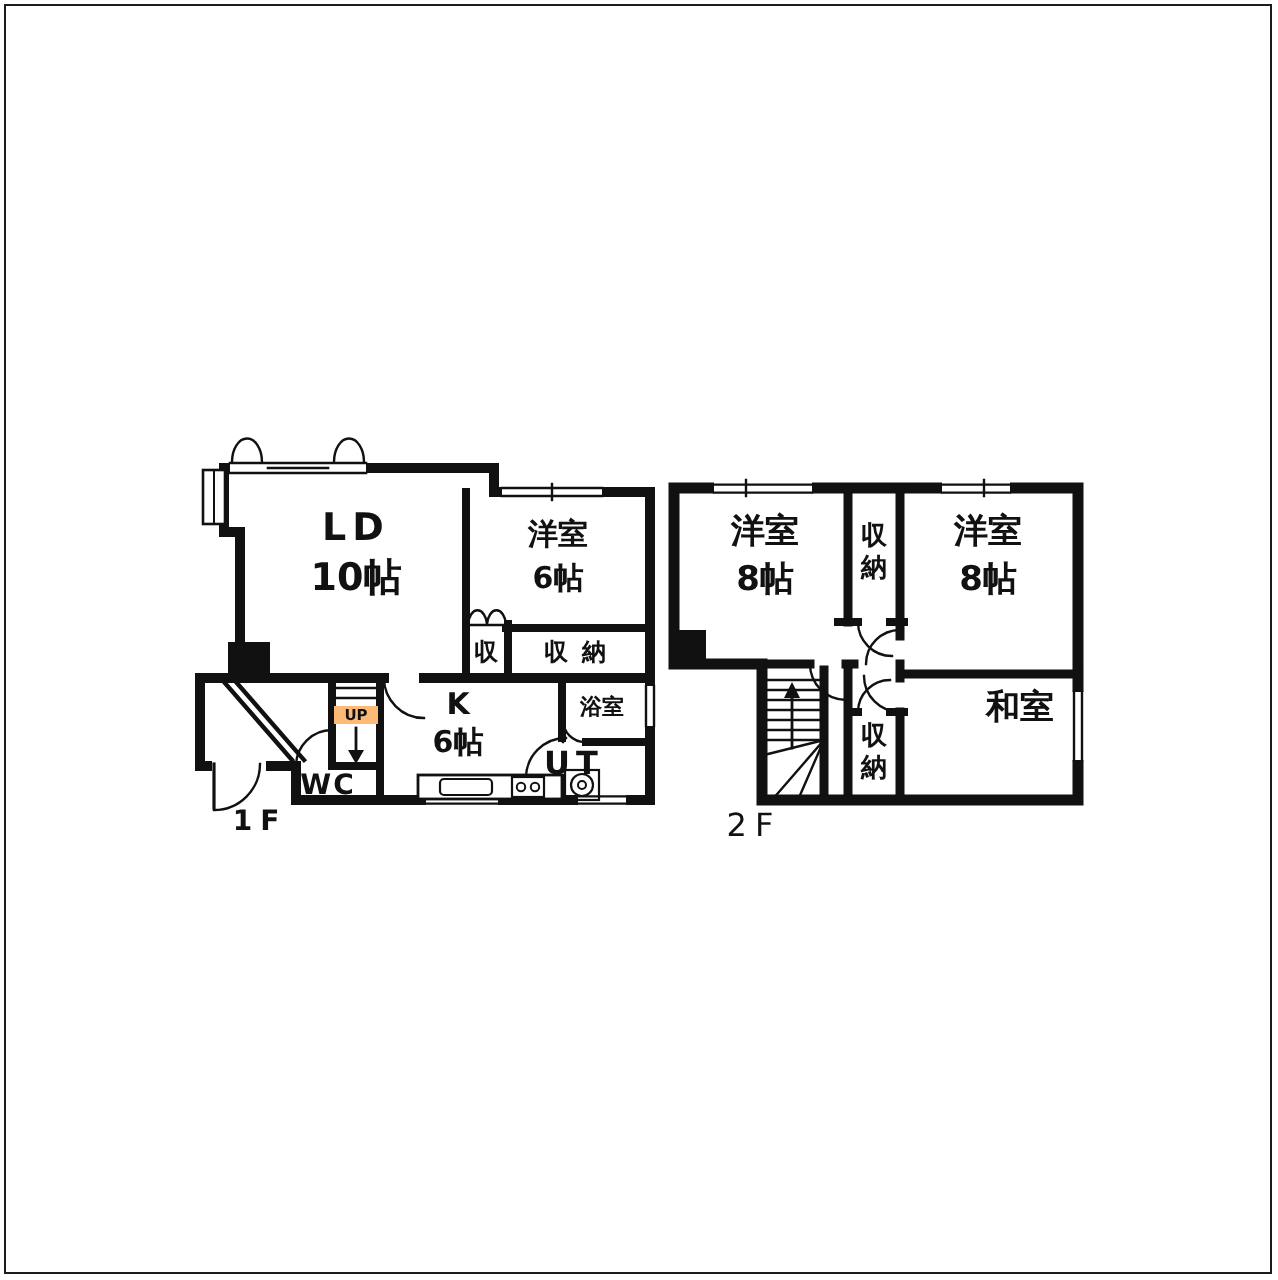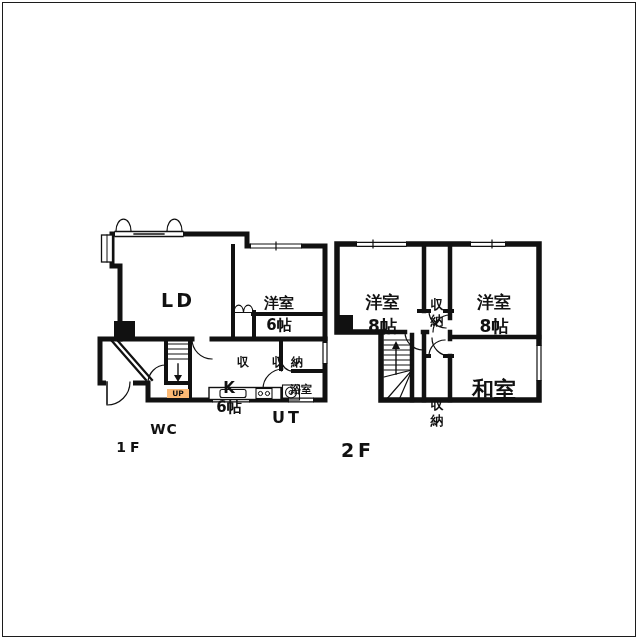--- a/index.html
+++ b/index.html
@@ -2,21 +2,21 @@
 <html><head>
 <meta charset="utf-8">
 <style>
   html,body{margin:0;padding:0;background:#fff;}
   .canvas{
     position:relative;width:639px;height:640px;background:#ffffff;overflow:hidden;
     font-family:"DejaVu Sans",sans-serif;color:#111;
   }
   .frame{position:absolute;left:2px;top:2px;right:3px;bottom:3px;border:1px solid #1c1c1c;}
   svg{position:absolute;left:0;top:0;}
-  .lbl{position:absolute;font-weight:bold;color:#111;text-align:center;white-space:nowrap;margin-top:36px;}
+  .lbl{position:absolute;font-weight:bold;color:#111;text-align:center;white-space:nowrap;}
   .lbl div{text-align:center;}
   .vert{white-space:normal;word-break:break-all;line-height:16px;}
 </style>
 </head>
 <body>
 
 <div class="canvas">
   <div class="frame"></div>
 
   <svg width="639" height="640" viewBox="0 0 639 640">
@@ -106,20 +106,21 @@
         <path stroke-width="1.2" d="M 384,340 H 412 M 384,345 H 412 M 384,350 H 412 M 384,355 H 412 M 384,360 H 412 M 384,365 H 412 M 384,370 H 412"></path>
         <path stroke-width="1.2" d="M 412,370 L 384,377 M 412,370 L 386,400 M 412,370 L 399,400"></path>
         <path stroke-width="1.4" d="M 396,374 V 346"></path>
         <polygon points="392,349 400,349 396,341" fill="#111" stroke="none"></polygon>
       </g>
     </g>
   </svg>
 
   <div class="lbl" style="left:130px;top:252px;width:96px;font-size:19px;line-height:25px;">
     <div style="letter-spacing:3px;">LD</div>
+    <div>10帖</div>
   </div>
   <div class="lbl" style="left:237px;top:256px;width:84px;font-size:15px;line-height:22px;">
     <div>洋室</div>
     <div>6帖</div>
   </div>
   <div class="lbl" style="left:233px;top:318px;width:20px;font-size:12px;">収</div>
   <div class="lbl" style="left:258px;top:318px;width:66px;font-size:12px;letter-spacing:7px;">収納</div>
   <div class="lbl" style="left:188px;top:343px;width:82px;font-size:15px;line-height:19px;">
     <div>K</div>
     <div>6帖</div>
@@ -131,19 +132,19 @@
   <div class="lbl" style="left:109px;top:403px;width:42px;font-size:14px;letter-spacing:4px;font-weight:bold;">1F</div>
 
   <div class="lbl" style="left:341px;top:254px;width:83px;font-size:17px;line-height:24px;">
     <div>洋室</div>
     <div>8帖</div>
   </div>
   <div class="lbl" style="left:452px;top:254px;width:84px;font-size:17px;line-height:24px;">
     <div>洋室</div>
     <div>8帖</div>
   </div>
-  <div class="lbl" style="left:452px;top:342px;width:84px;font-size:22px;line-height:24px;">
+  <div class="lbl" style="left:468px;top:342px;width:84px;font-size:17px;line-height:24px;">
     <div>和室</div>
   </div>
   <div class="lbl vert" style="left:430px;top:261px;width:14px;font-size:13px;">収納</div>
   <div class="lbl vert" style="left:430px;top:361px;width:14px;font-size:13px;">収納</div>
-  <div class="lbl" style="left:336px;top:403px;width:44px;font-size:19px;letter-spacing:4px;font-weight:bold;">2F</div>
+  <div class="lbl" style="left:355px;top:403px;width:44px;font-size:16px;letter-spacing:4px;font-weight:normal;">2F</div>
 </div>
 
 </body></html>

